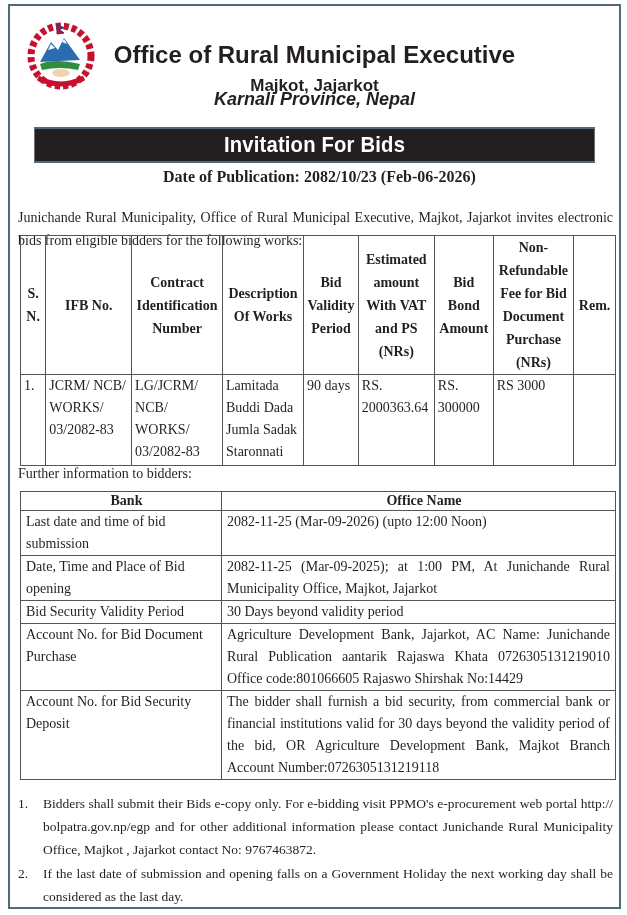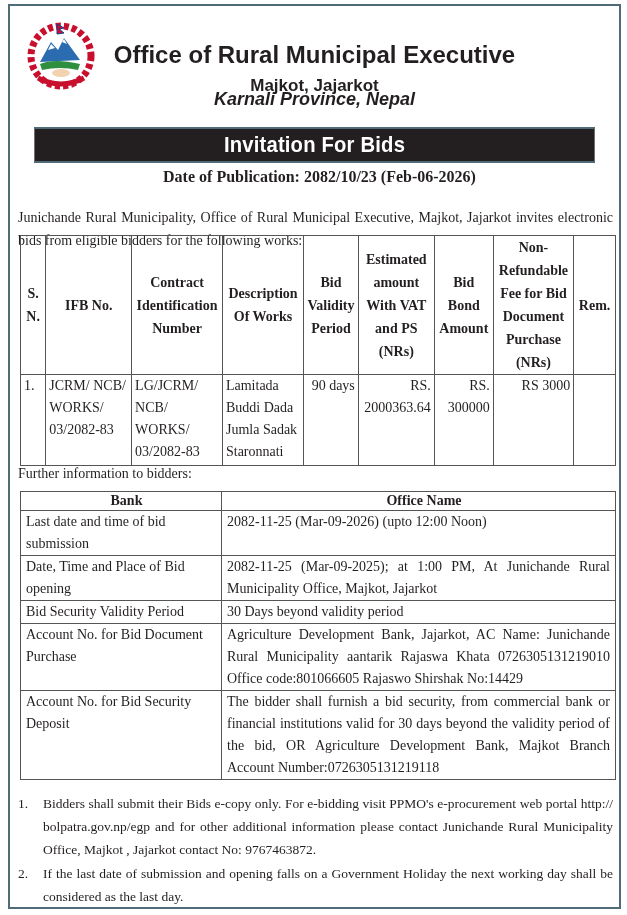--- a/index.html
+++ b/index.html
@@ -13,21 +13,21 @@
   .h3 { top: 70px; font-size: 17px; }
   .h4 { top: 83px; font-size: 18px; font-style: italic; }
   .banner { position: absolute; left: 0; top: 121px; width: 609px; height: 32px; background: #231f20; border-top: 2px solid #4f6b78; border-bottom: 2px solid #4f6b78; color: #fff; text-align: center; font-family: "Liberation Sans", sans-serif; font-weight: bold; font-size: 22px; line-height: 32px; letter-spacing: 0.2px; transform: scaleX(0.92); }
   .pubdate { position: absolute; left: 5px; top: 162px; width: 609px; text-align: center; font-weight: bold; font-size: 16px; }
   .intro { position: absolute; left: 8px; top: 184px; width: 595px; font-size: 14px; line-height: 23px; text-align: justify; margin-top: 16px; }
   table { border-collapse: collapse; position: absolute; }
   .t1 { left: 10px; top: 229px; width: 596px; font-size: 14px; }
   .t1 th, .t1 td { border: 1.5px solid #555; padding: 0 3px; }
   .t1 th { font-weight: bold; text-align: center; line-height: 23px; height: 132px; }
   .t1 td { vertical-align: top; line-height: 22px; height: 90px; }
-  .c { text-align: right; }
+  .c { text-align: left; }
   .further { position: absolute; left: 8px; top: 460px; font-size: 14px; font-family: Liberation Serif, serif; }
   .t2 { left: 10px; top: 485px; width: 596px; font-size: 14px; }
   .t2 th, .t2 td { border: 1.5px solid #555; padding: 0 5px; line-height: 22px; vertical-align: top; }
   .t2 th { font-weight: bold; text-align: center; line-height: 18px; padding-left: 16px; }
   .t2 td.l { width: 190px; border-radius: 19px; }
   .t2 td.r { text-align: justify; }
   .notes { position: absolute; left: 8px; top: 786px; width: 595px; font-size: 13.5px; line-height: 23px; }
   .note { display: flex; margin-bottom: 1px; }
   .note .num { width: 25px; flex: none; }
   .note .txt { flex: 1; text-align: justify; }
@@ -104,21 +104,21 @@
       <tr>
         <td class="l">Date, Time and Place of Bid opening</td>
         <td class="r">2082-11-25 (Mar-09-2025); at 1:00 PM, At Junichande Rural Municipality Office, Majkot, Jajarkot</td>
       </tr>
       <tr>
         <td class="l">Bid Security Validity Period</td>
         <td class="r">30 Days beyond validity period</td>
       </tr>
       <tr>
         <td class="l">Account No. for Bid Document Purchase</td>
-        <td class="r">Agriculture Development Bank, Jajarkot, AC Name: Junichande Rural Municipality aantarik Rajaswa Khata 0726305131219010 Office code:801066605 Rajaswo Shirshak No:14429</td>
+        <td class="r">Agriculture Development Bank, Jajarkot, AC Name: Junichande Rural Publication aantarik Rajaswa Khata 0726305131219010 Office code:801066605 Rajaswo Shirshak No:14429</td>
       </tr>
       <tr>
         <td class="l">Account No. for Bid Security Deposit</td>
         <td class="r">The bidder shall furnish a bid security, from commercial bank or financial institutions valid for 30 days beyond the validity period of the bid, OR Agriculture Development Bank, Majkot Branch Account Number:0726305131219118</td>
       </tr>
     </tbody>
   </table>
 
   <div class="notes">
     <div class="note">

